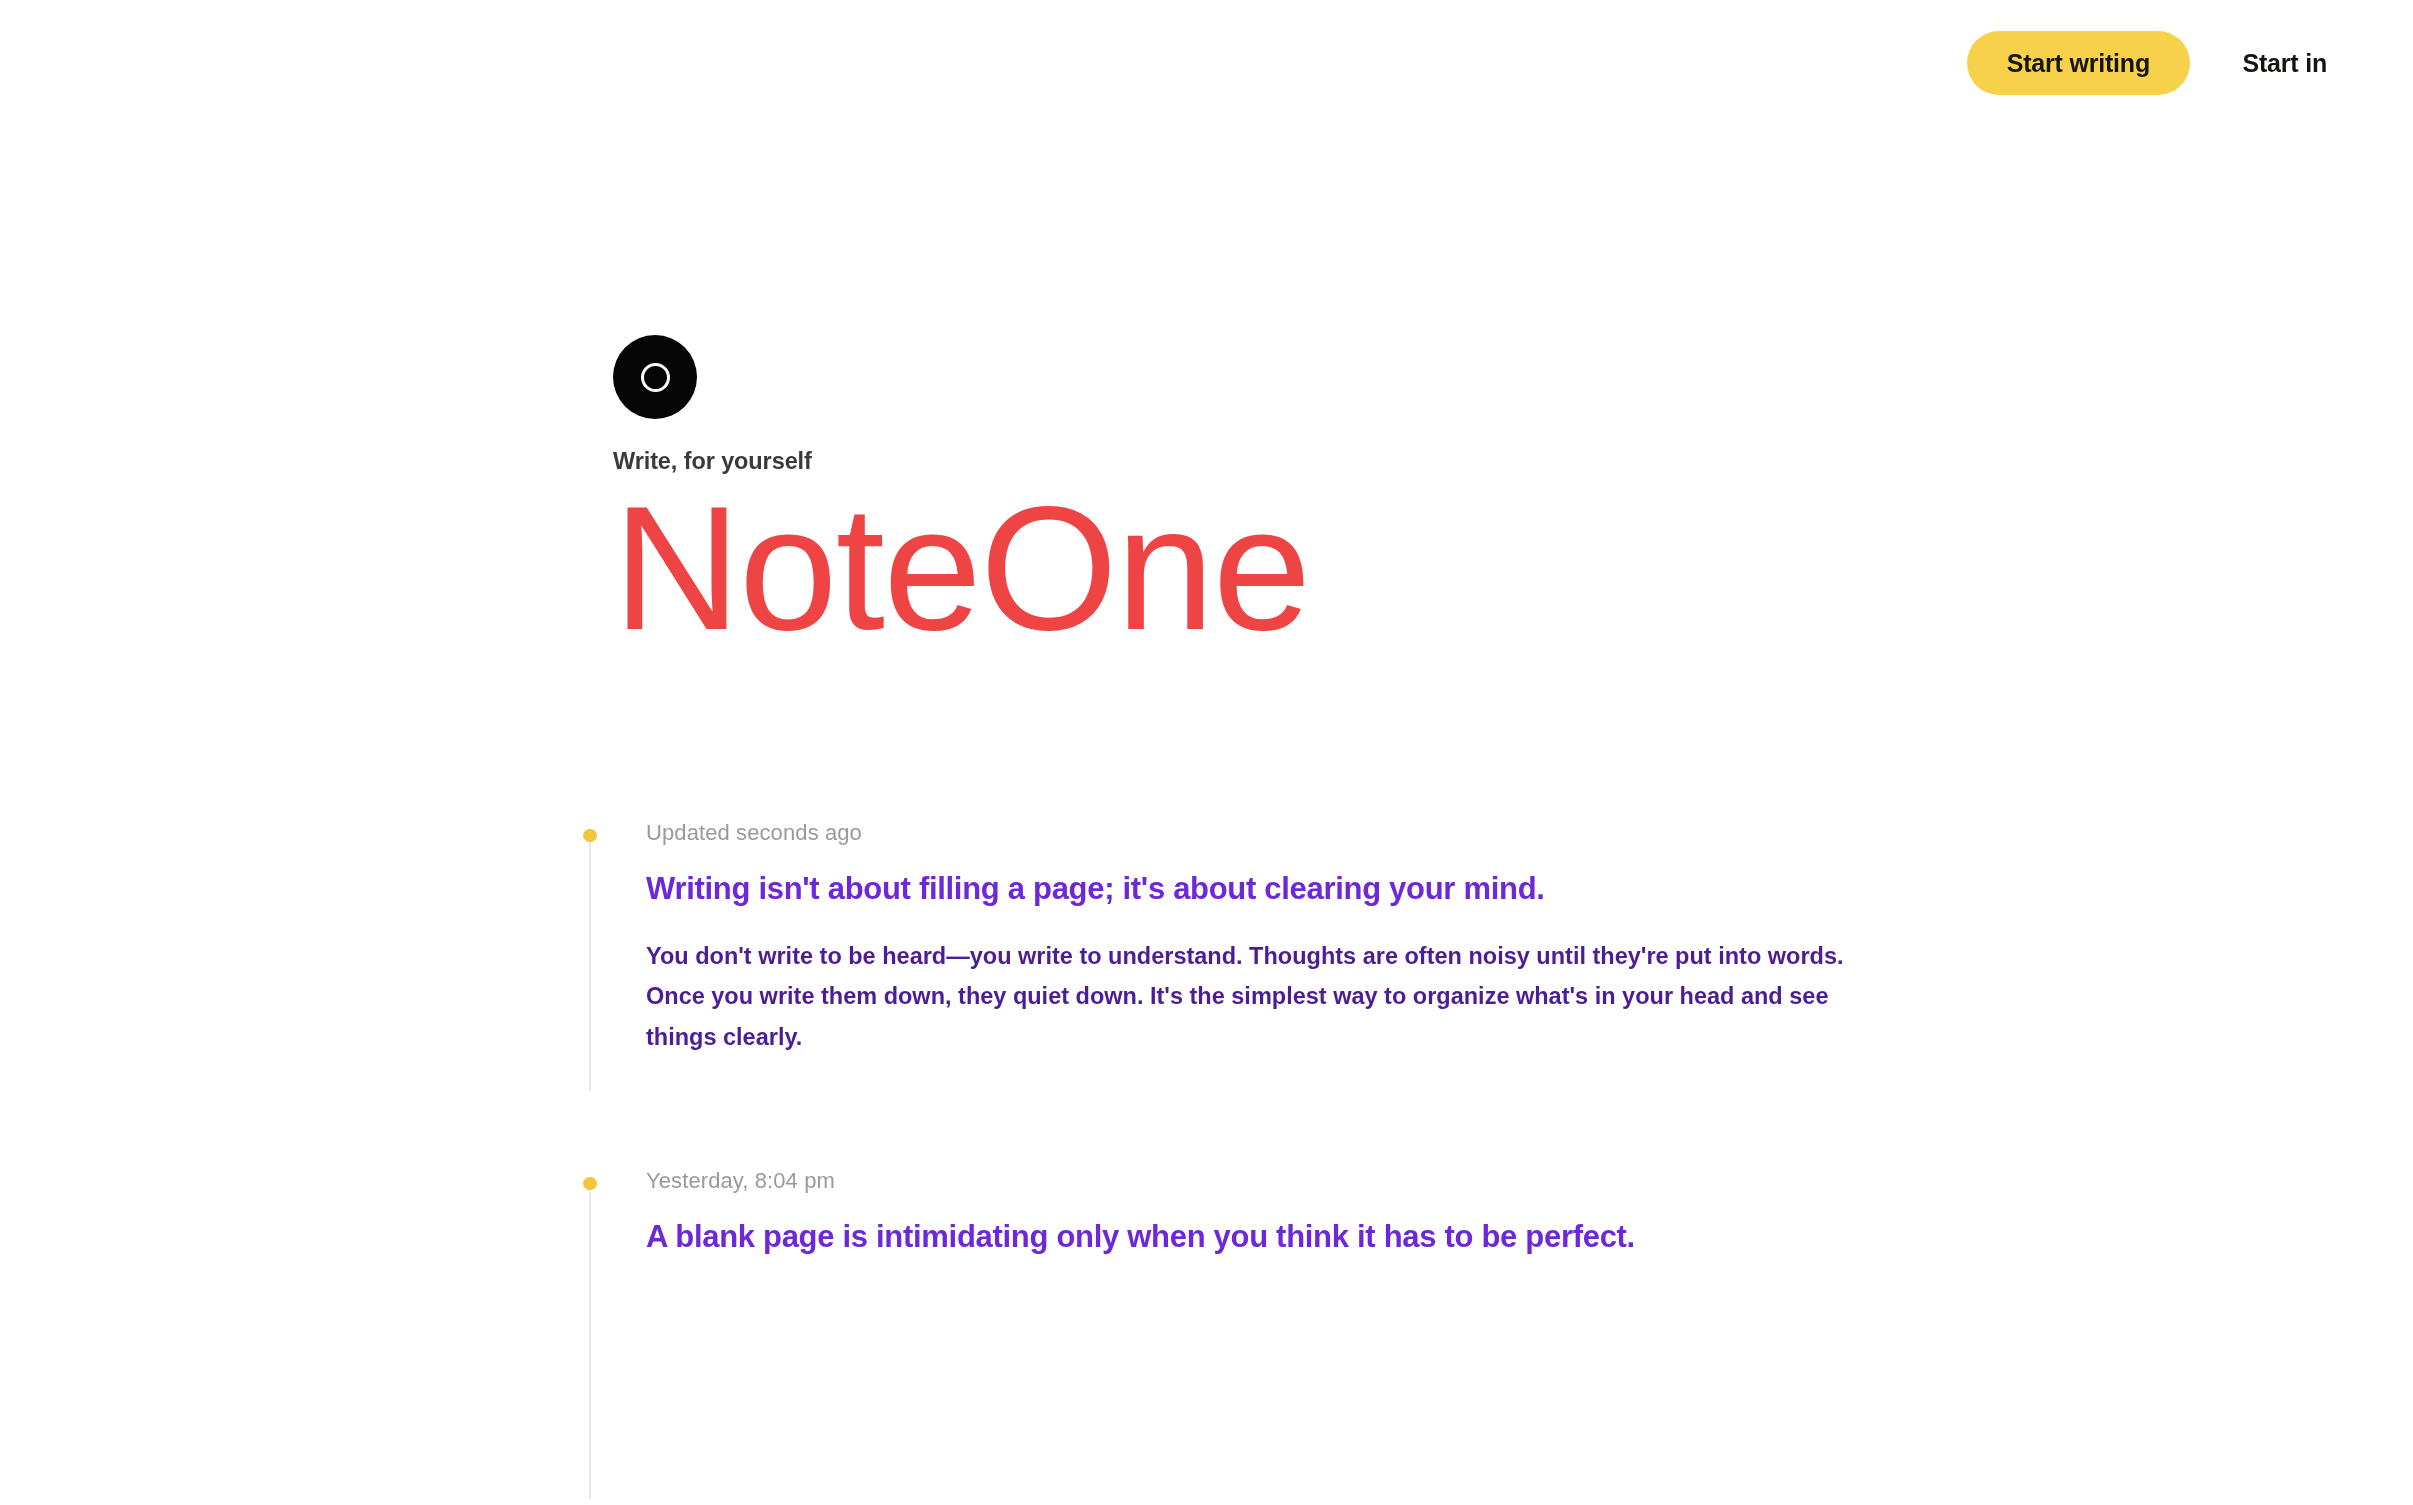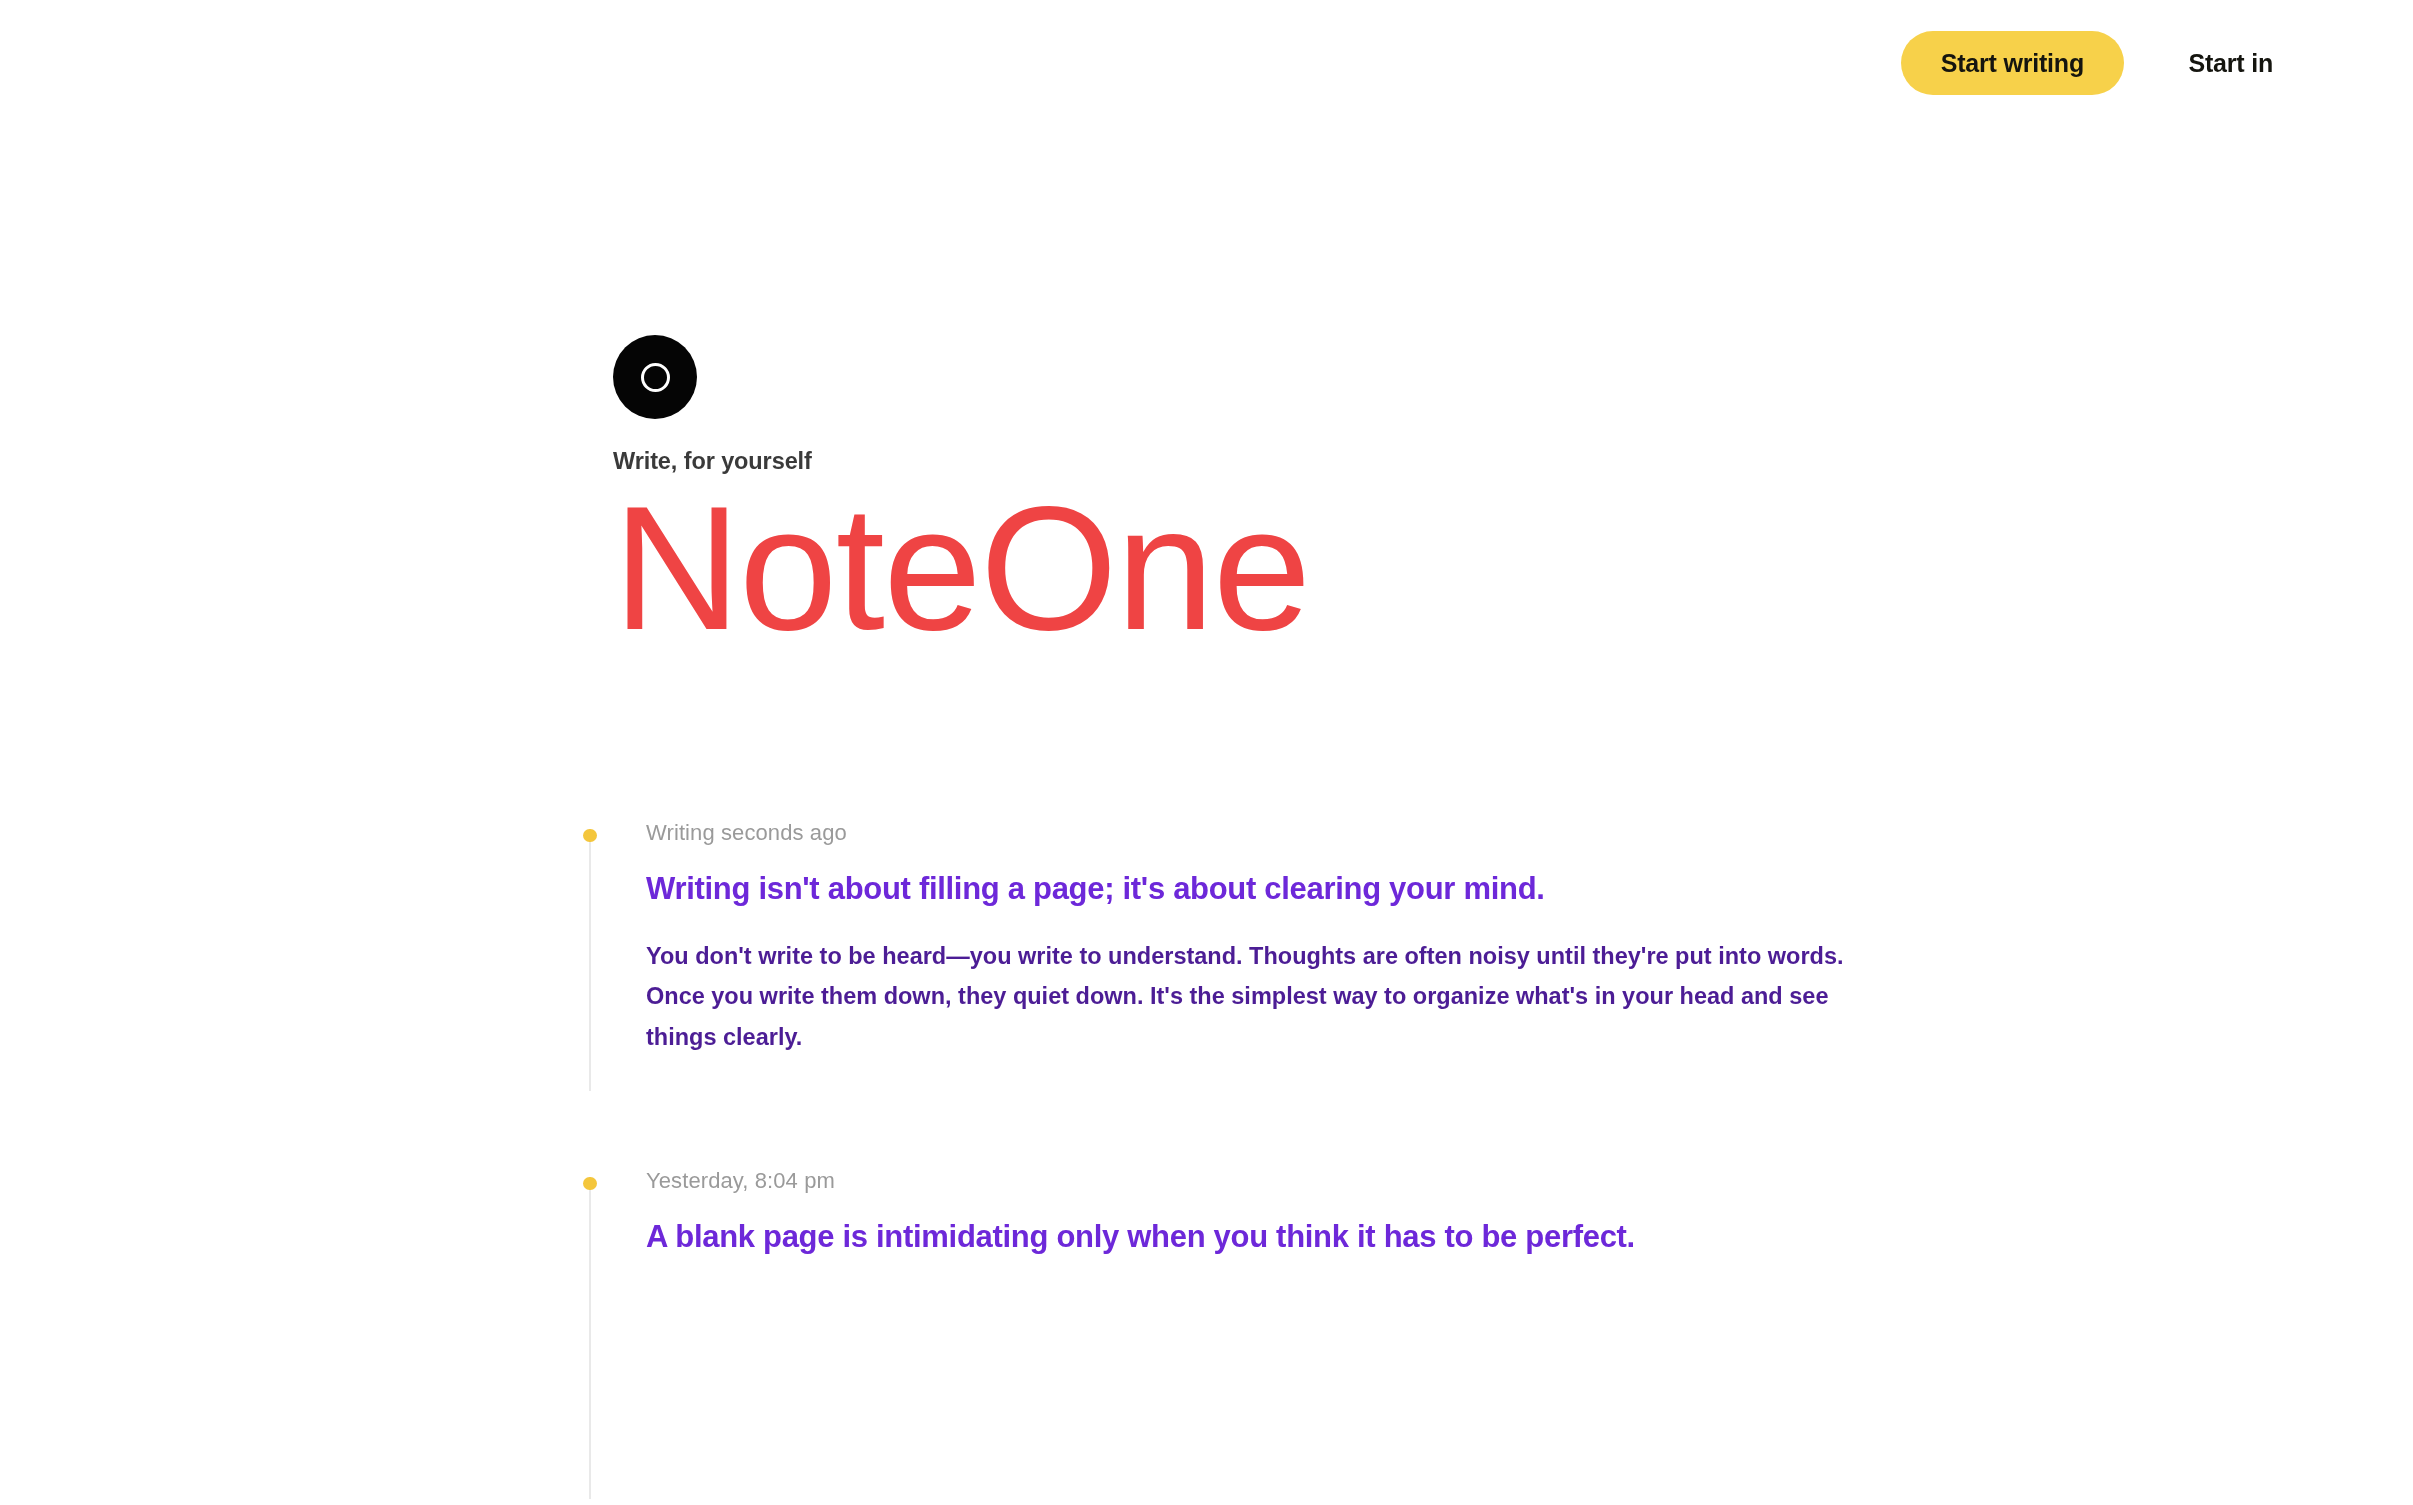--- a/index.html
+++ b/index.html
@@ -16,22 +16,22 @@
     color: #111111;
     -webkit-font-smoothing: antialiased;
   }
 
   
   .header {
     height: 126px;
     display: flex;
     align-items: center;
     justify-content: flex-end;
-    padding-right: 106px;
-    gap: 12px;
+    padding-right: 52px;
+    gap: 0px;
   }
   .btn-start {
     background: #F7D14A;
     color: #15150F;
     border: none;
     border-radius: 840px;
     font-size: 25px;
     font-weight: 700;
     font-family: "Liberation Sans", sans-serif;
     padding: 19.3px 40px;
@@ -165,21 +165,21 @@
     </div>
     <div class="tagline">Write, for yourself</div>
     <div class="brand">NoteOne</div>
   </div>
 
   <div class="timeline">
 
     <div class="entry">
       <div class="rail"></div>
       <div class="dot"></div>
-      <div class="meta">Writing seconds ago</div>
+      <div class="meta">Updated seconds ago</div>
       <div class="title">Writing isn't about filling a page; it's about clearing your mind.</div>
       <div class="body">You don't write to be heard—you write to understand. Thoughts are often noisy until they're put into words. Once you write them down, they quiet down. It's the simplest way to organize what's in your head and see things clearly.</div>
     </div>
 
     <div class="entry second">
       <div class="rail"></div>
       <div class="dot"></div>
       <div class="meta">Yesterday, 8:04 pm</div>
       <div class="title">A blank page is intimidating only when you think it has to be perfect.</div>
     </div>

